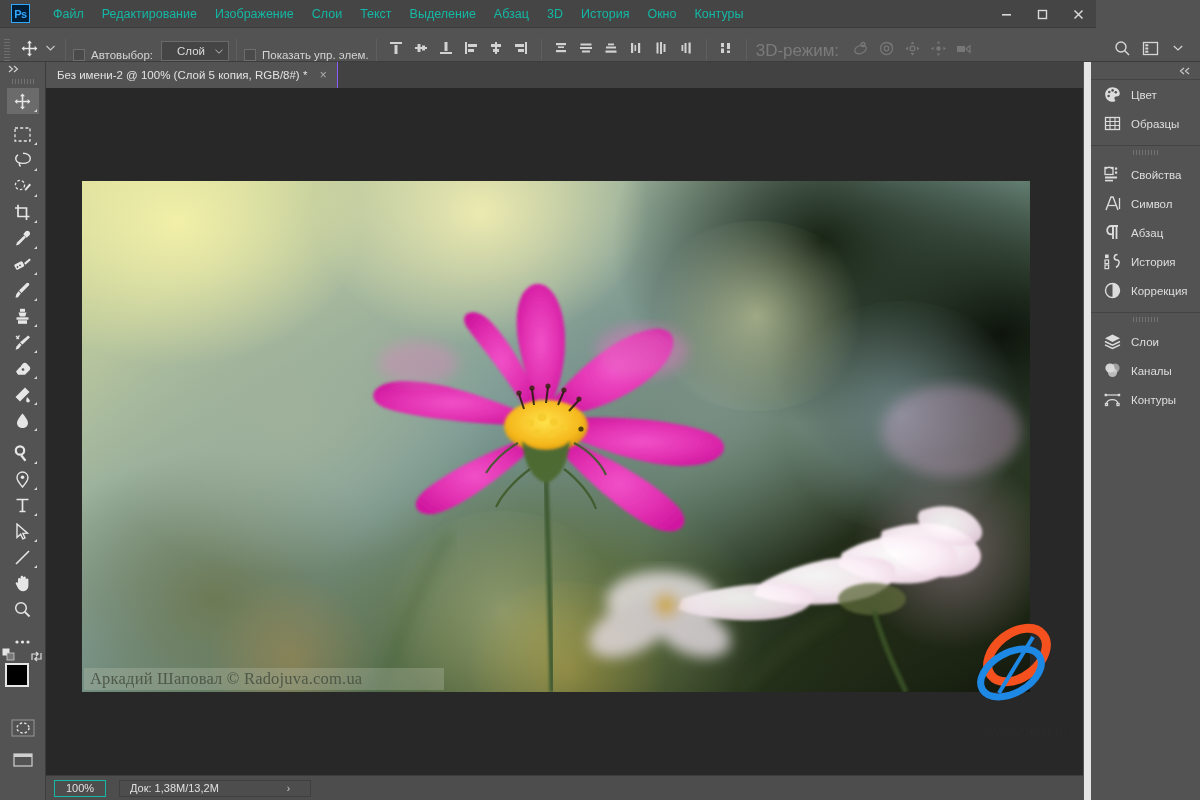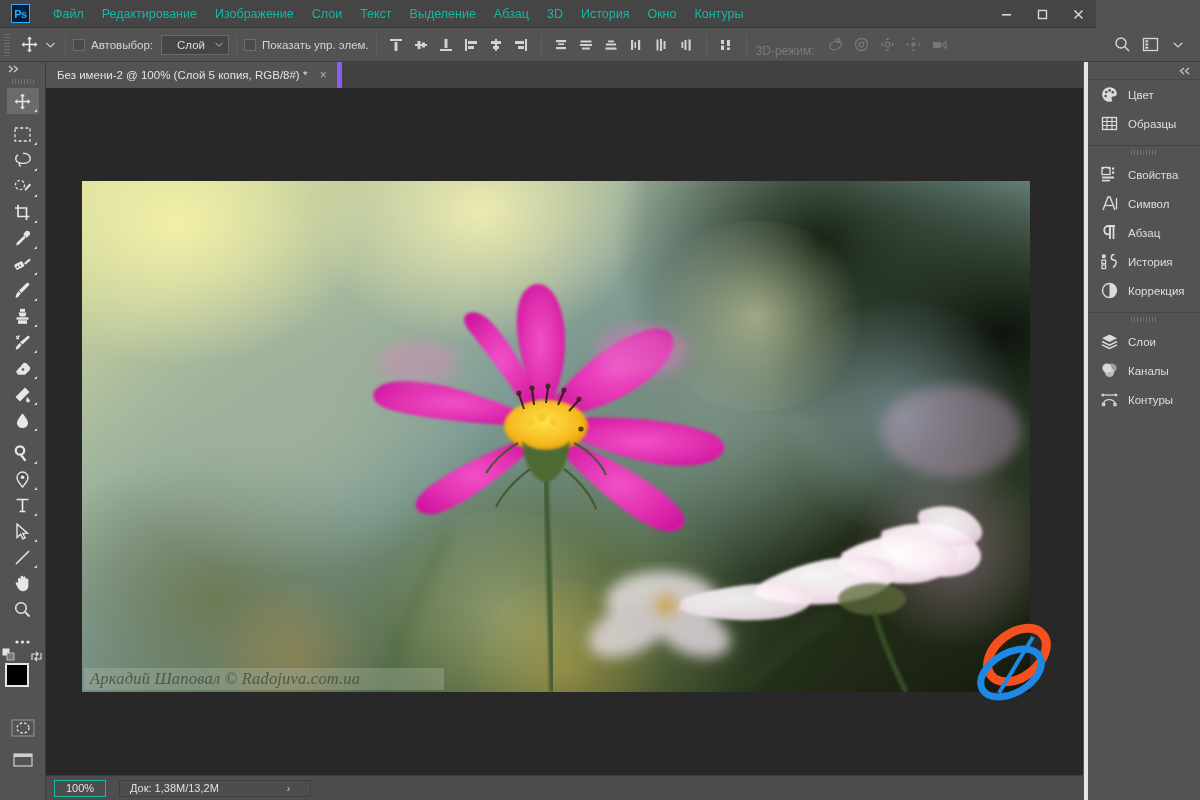--- a/index.html
+++ b/index.html
@@ -52,21 +52,21 @@
     color: #d8d8d8;
   }
   .win-btn svg { display:block; }
 
   
   .optionsbar {
     position: absolute; left: 0; top: 28px;
     width: 1200px; height: 34px;
     background: #535353;
     border-bottom: 1px solid #3c3c3c;
-    display: flex; align-items: center;
+    display: flex; align-items: flex-end;
   }
   .grip {
     width: 6px; height: 22px; margin: 0 6px 0 4px;
     background-image: repeating-linear-gradient(to bottom, #6e6e6e 0, #6e6e6e 1px, transparent 1px, transparent 3px);
   }
   .opt-tool-icon {
     width: 26px; height: 26px;
     display: flex; align-items: center; justify-content: center;
     color: #e8e8e8;
   }
@@ -98,39 +98,39 @@
     display: flex; align-items: center; justify-content: space-between;
     padding: 0 5px;
   }
   .opt-select .sv { flex: 1; text-align: center; }
   .opt-select .sc { font-size: 8px; color: #bbb; }
   .align-icon {
     width: 25px; height: 26px;
     display: flex; align-items: center; justify-content: center;
     color: #d2d2d2;
   }
-  .label-3d { color: #7b7b7b; font-size: 12px; margin: 12px 8px 0 2px; white-space: nowrap;}
+  .label-3d { color: #7b7b7b; font-size: 17px; margin: 12px 8px 0 2px; white-space: nowrap;}
   .icon-3d { width: 26px; height: 26px; display:flex; align-items:center; justify-content:center; color:#777; }
   .opt-right { margin-left: auto; display: flex; align-items: center; padding-right: 8px; }
   .opt-right .ri { width: 28px; height: 26px; display:flex; align-items:center; justify-content:center; color:#d6d6d6; }
 
   
   .tabbar {
     position: absolute; left: 46px; top: 62px;
     width: 1037px; height: 26px;
     background: #424242;
     display: flex; align-items: flex-end;
   }
   .doc-tab {
     height: 26px;
     background: #535353;
     display: flex; align-items: center;
     padding: 0 8px 0 11px;
     color: #e2e2e2; font-size: 11.5px;
-    border-right: 5px solid #8b5cf6;
+    border-right: 1px solid #8b5cf6;
     white-space: nowrap;
   }
   .doc-tab .tclose {
     margin-left: 10px; color: #b0b0b0; font-size: 12px;
     width: 12px; text-align: center;
   }
 
   
   .toolbar {
     position: absolute; left: 0; top: 62px;
@@ -190,21 +190,20 @@
     position: absolute; left: 46px; top: 88px;
     width: 1037px; height: 687px;
     background: #282828;
     overflow: hidden;
   }
   .doc-img {
     position: absolute; left: 36px; top: 93px;
     width: 948px; height: 511px;
     overflow: hidden;
     background: #1a1f18;
-    font-style: italic;
   }
   .bokeh { position: absolute; border-radius: 50%; }
 
   .wm-text {
     position: absolute; left: 2px; bottom: 2px;
     width: 360px; height: 22px;
     background: rgba(190,195,175,0.30);
     color: rgba(75,85,70,0.95);
     font-family: "Liberation Serif", serif;
     font-size: 16.5px;
@@ -241,21 +240,21 @@
     padding: 0 20px 0 10px;
     color: #e0e0e0; font-size: 11px;
   }
   .doc-info .arrow { color: #cfcfcf; font-size: 10px; }
 
   
   .rightpanel {
     position: absolute; left: 1084px; top: 62px;
     width: 116px; height: 738px;
     background: #535353;
-    border-left: 4px solid #e5e5e5;
+    border-left: 7px solid #e5e5e5;
   }
   .rp-collapse {
     height: 17px; display: flex; align-items: center; justify-content: flex-end;
     padding-right: 8px; color: #c9c9c9; font-size: 9px; letter-spacing: -1.5px;
   }
   .rp-group {
     background: #535353;
     border-top: 1px solid #444;
     padding-bottom: 7px;
   }

